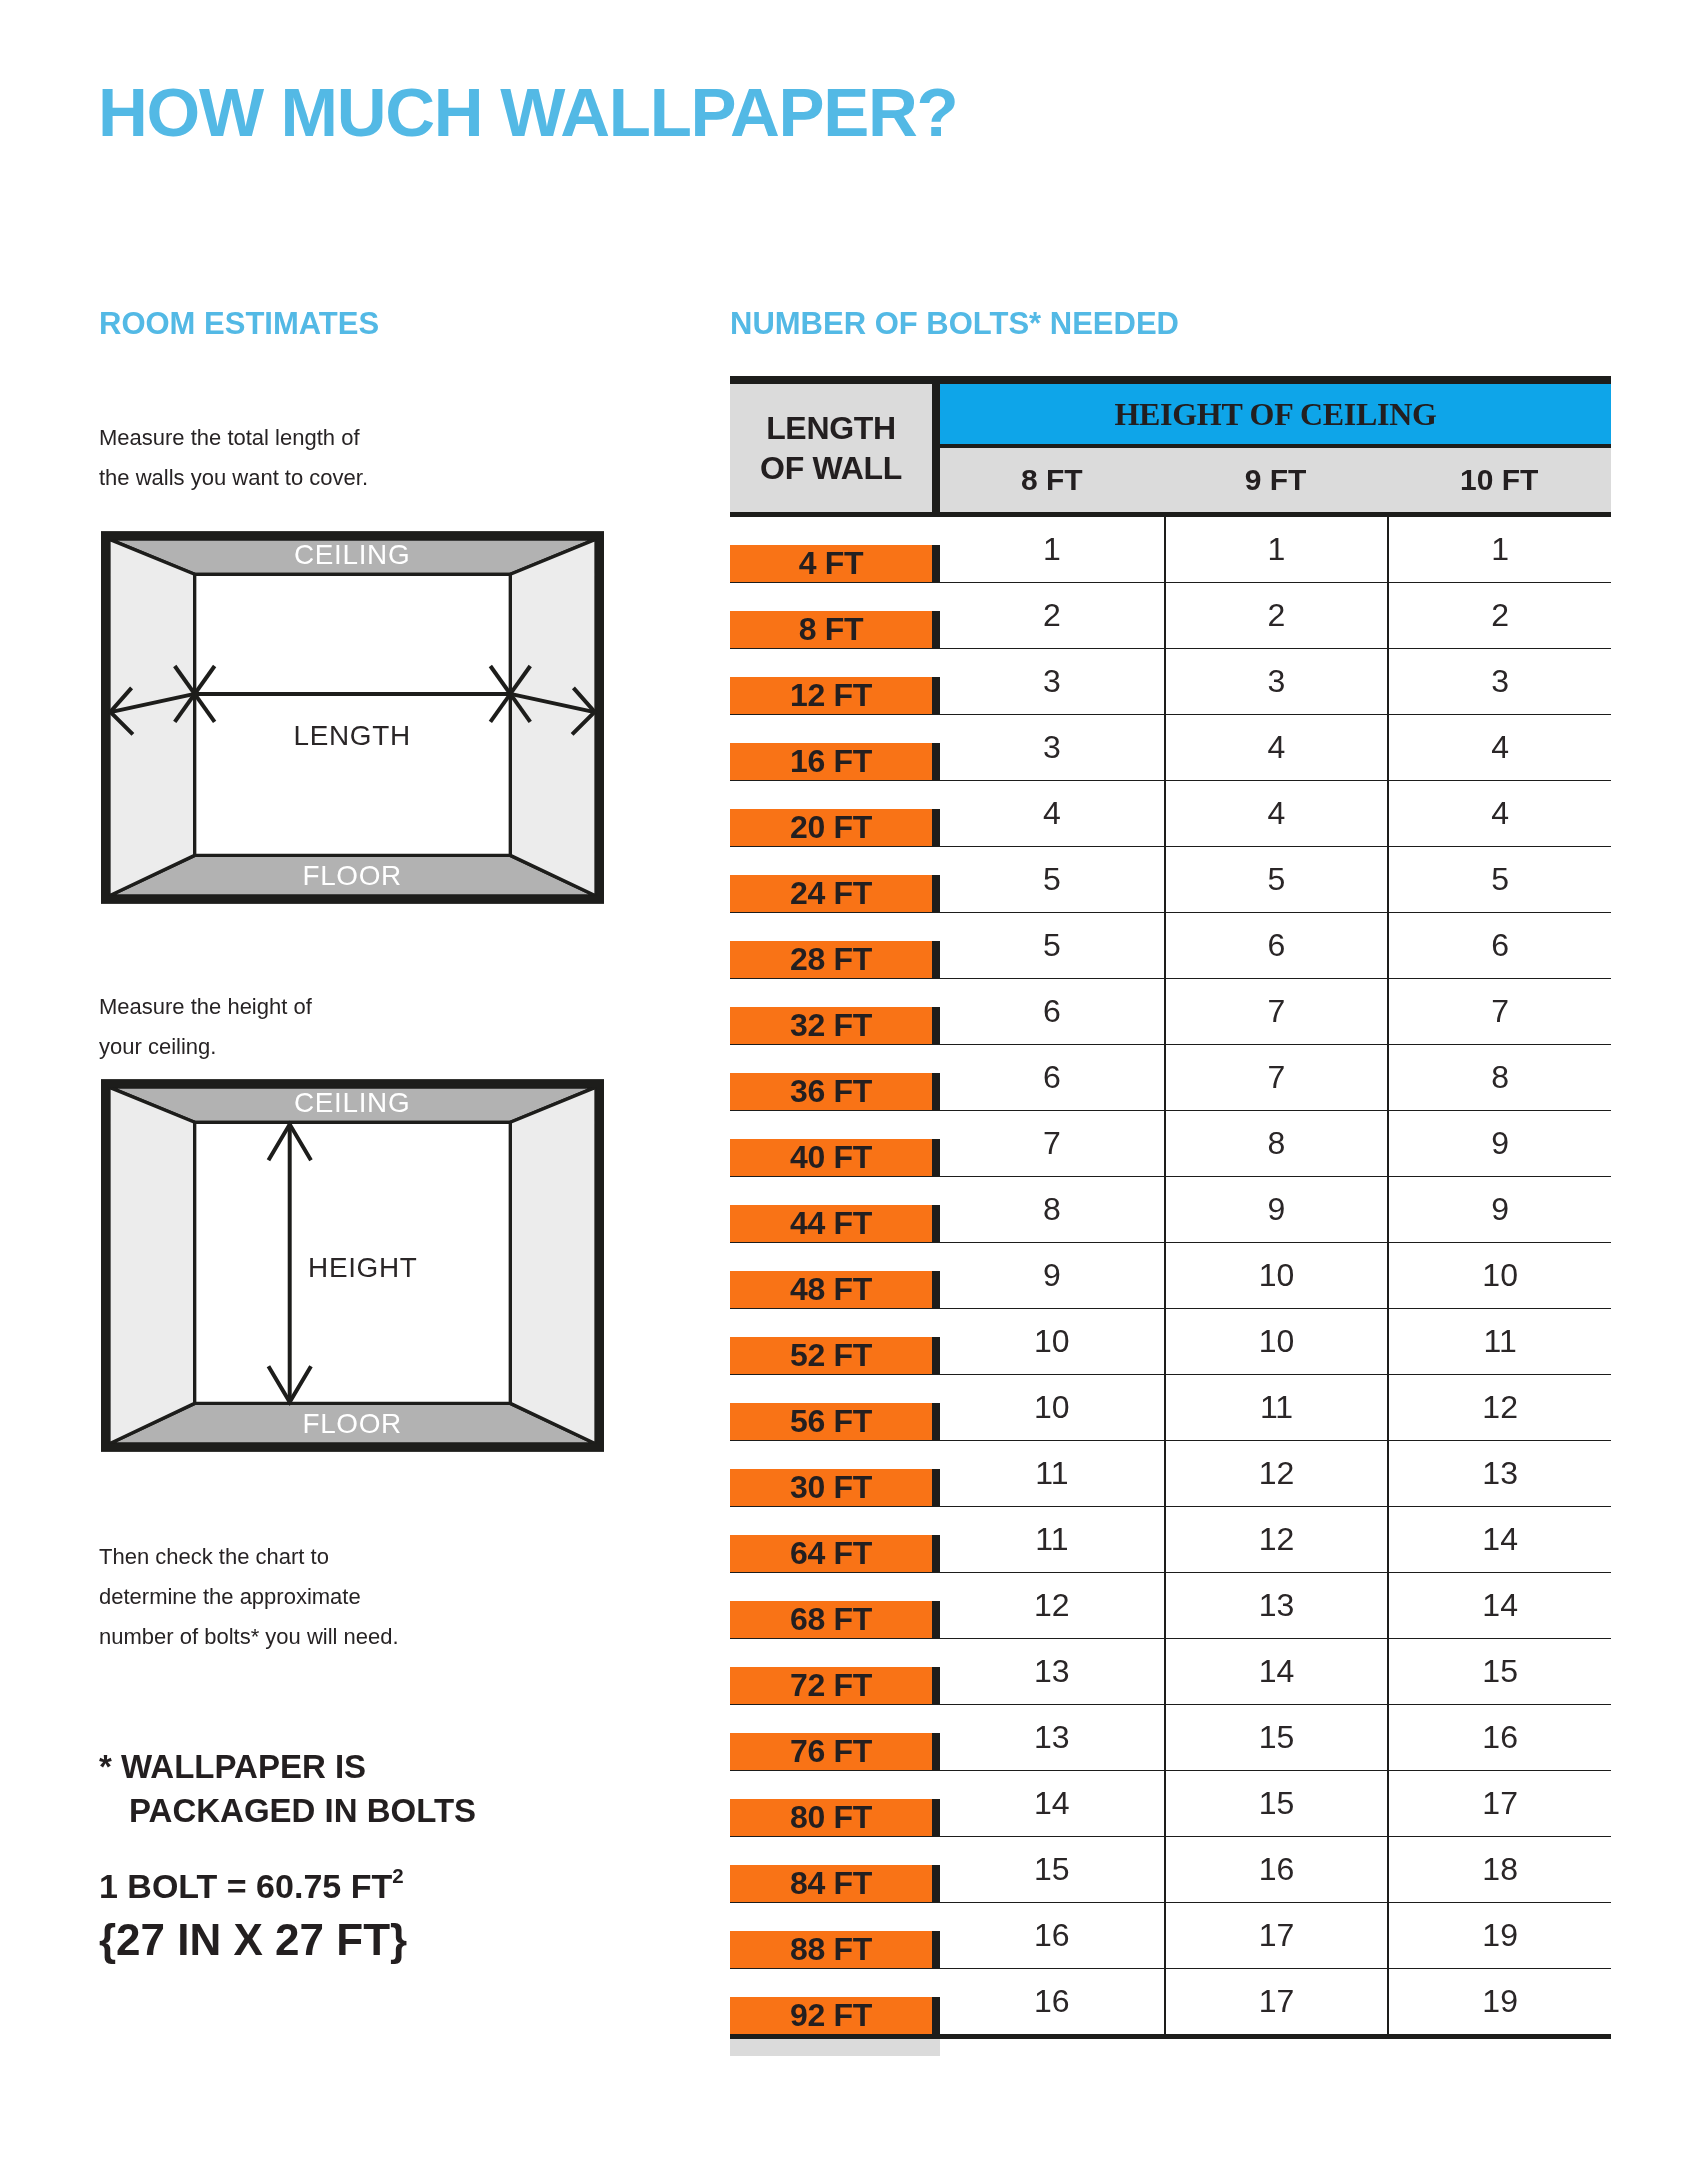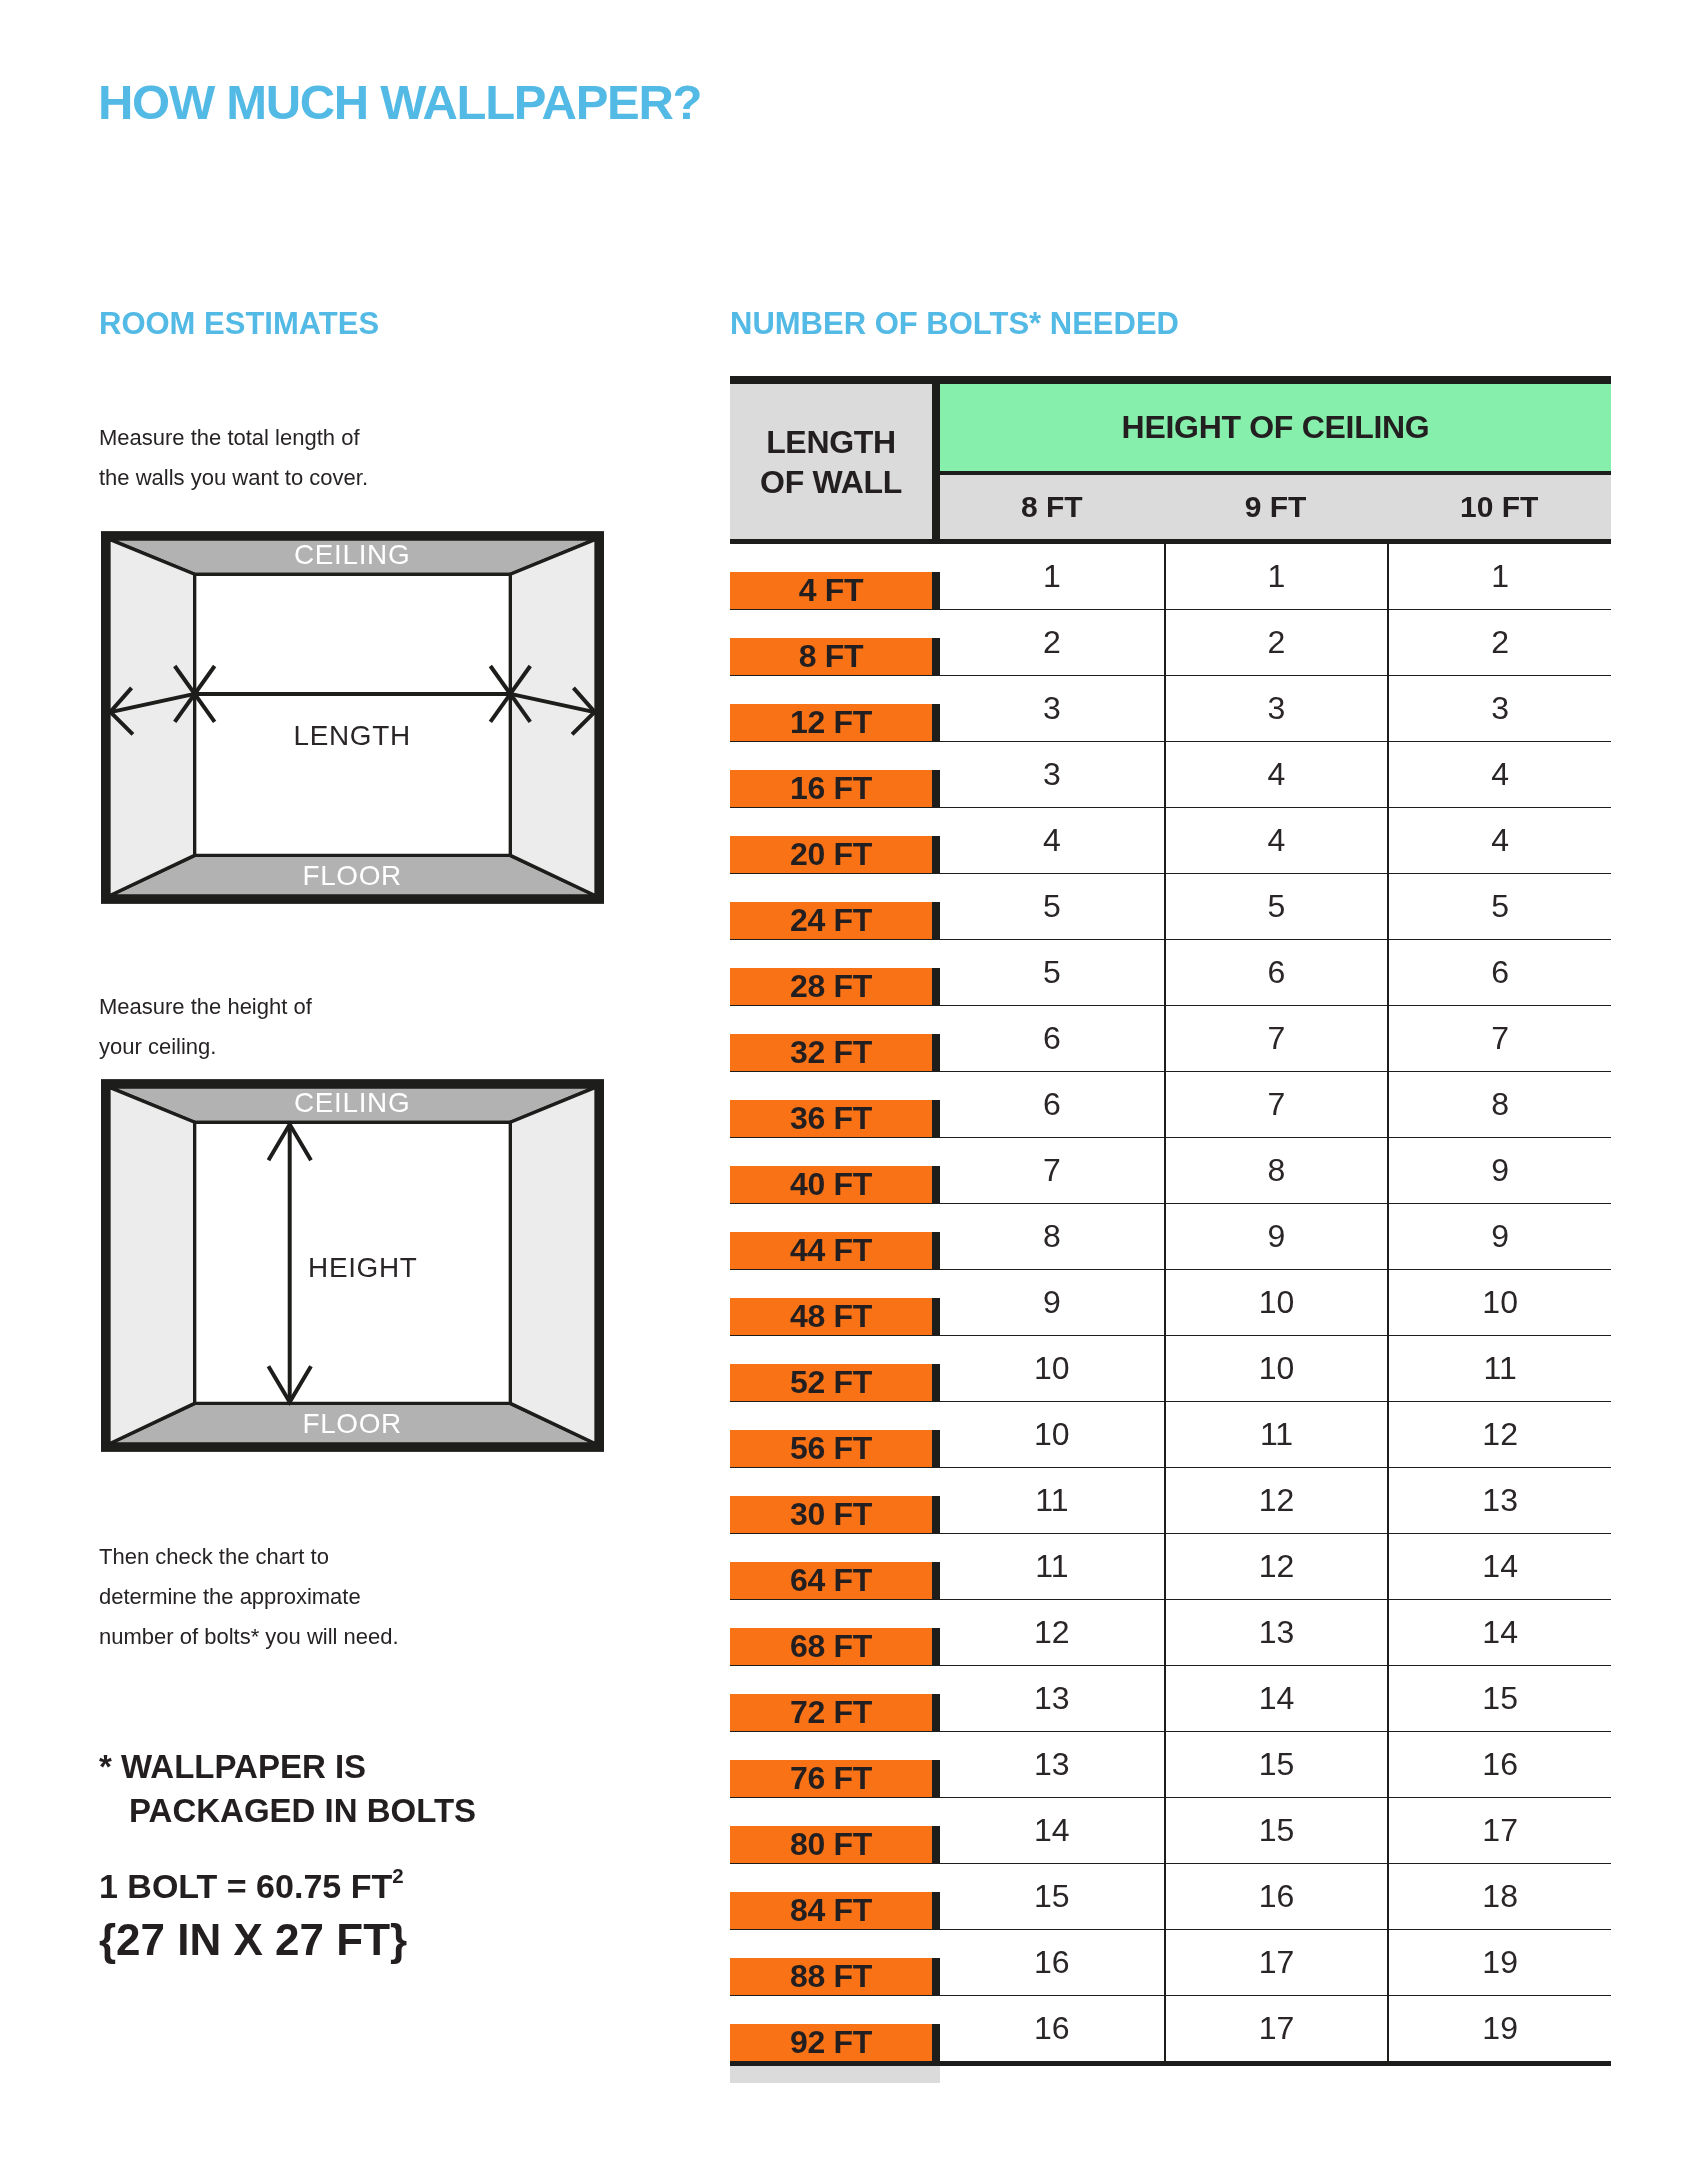--- a/index.html
+++ b/index.html
@@ -4,21 +4,21 @@
 <style>
   * { margin: 0; padding: 0; box-sizing: border-box; }
   html, body { width: 1687px; height: 2183px; background: #ffffff; }
   body { position: relative; font-family: "Liberation Sans", "DejaVu Sans", sans-serif; color: #231f20; overflow: hidden; }
 
   .abs { position: absolute; }
 
   
   .page-title {
     left: 98px; top: 78px;
-    font-size: 49px; font-weight: bold; letter-spacing: -1.3px;
+    font-size: 69px; font-weight: bold; letter-spacing: -1.3px;
     color: #53b9e5; line-height: 1;
   }
   .section-heading {
     font-size: 31px; font-weight: bold; color: #53b9e5; line-height: 1;
   }
   .room-estimates-heading { left: 99px; top: 308px; }
   .table-heading { left: 730px; top: 308px; width: 881px; }
 
   .body-text {
     left: 99px;
@@ -49,23 +49,23 @@
   .bolt-table { left: 730px; top: 376px; width: 881px; }
   .t-topbar { height: 8px; background: #1d1d1b; }
   .t-header { display: grid; grid-template-columns: 210px 1fr; }
   .cell-lenwall {
     background: #dbdbdb; border-right: 8px solid #1d1d1b;
     display: flex; align-items: center; justify-content: center; text-align: center;
     font-size: 32px; font-weight: bold; line-height: 40px; letter-spacing: -0.3px;
     white-space: pre-line; color: #231f20;
   }
   .group-head {
-    height: 91px; background: #86efac; border-bottom: 4px solid #1d1d1b;
+    height: 64px; background: #0ea5e9; border-bottom: 4px solid #1d1d1b;
     display: flex; align-items: center; justify-content: center;
-    font-size: 32px; font-weight: bold; letter-spacing: -0.3px; color: #231f20;
+    font-size: 32px; font-weight: bold; letter-spacing: -0.3px; color: #231f20; font-family: Liberation Serif, serif;
   }
   .subhead { height: 64px; background: #dbdbdb; display: grid; grid-template-columns: repeat(3, 1fr); }
   .subhead-cell {
     display: flex; align-items: center; justify-content: center;
     font-size: 30px; font-weight: bold; color: #231f20;
   }
   .t-row {
     display: grid; grid-template-columns: 210px repeat(3, 1fr);
     height: 66px; border-top: 5.3px solid #1d1d1b;
   }

